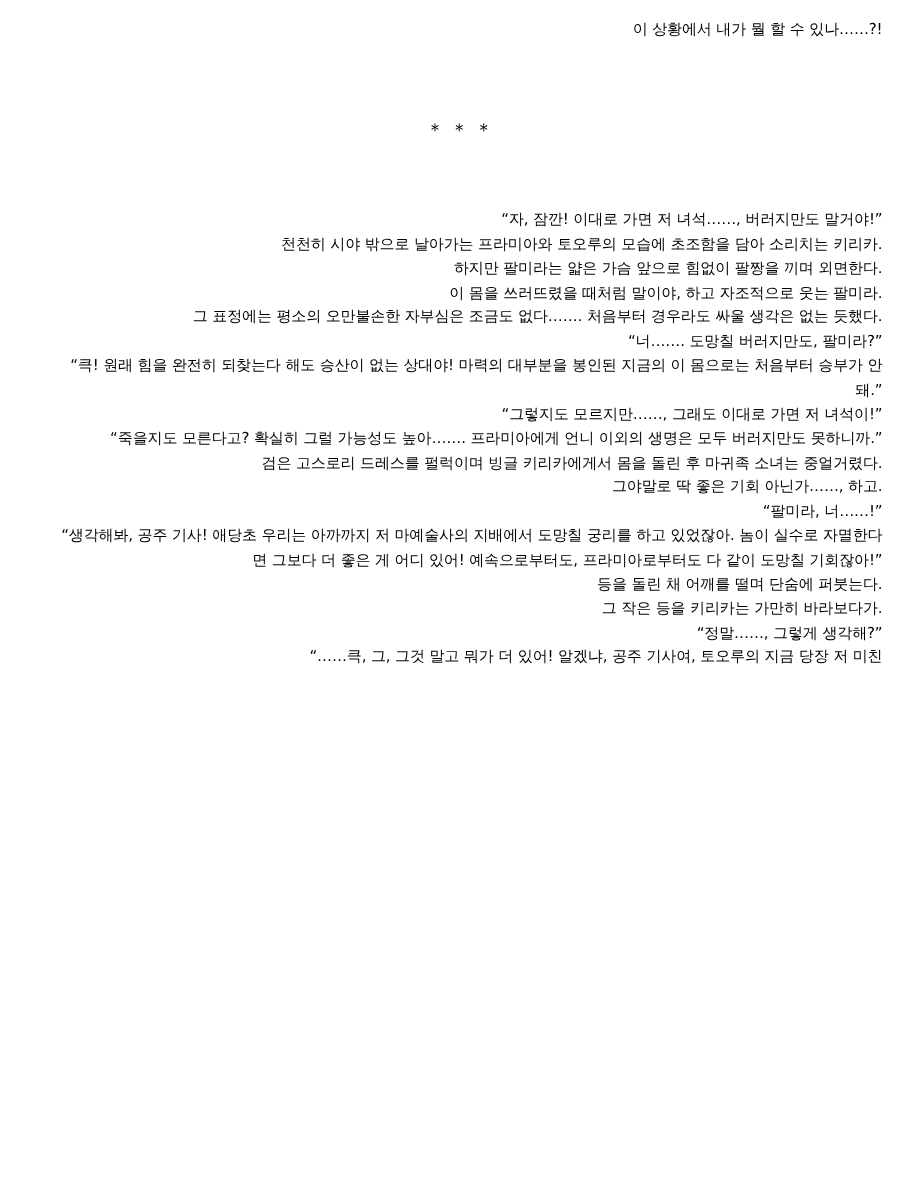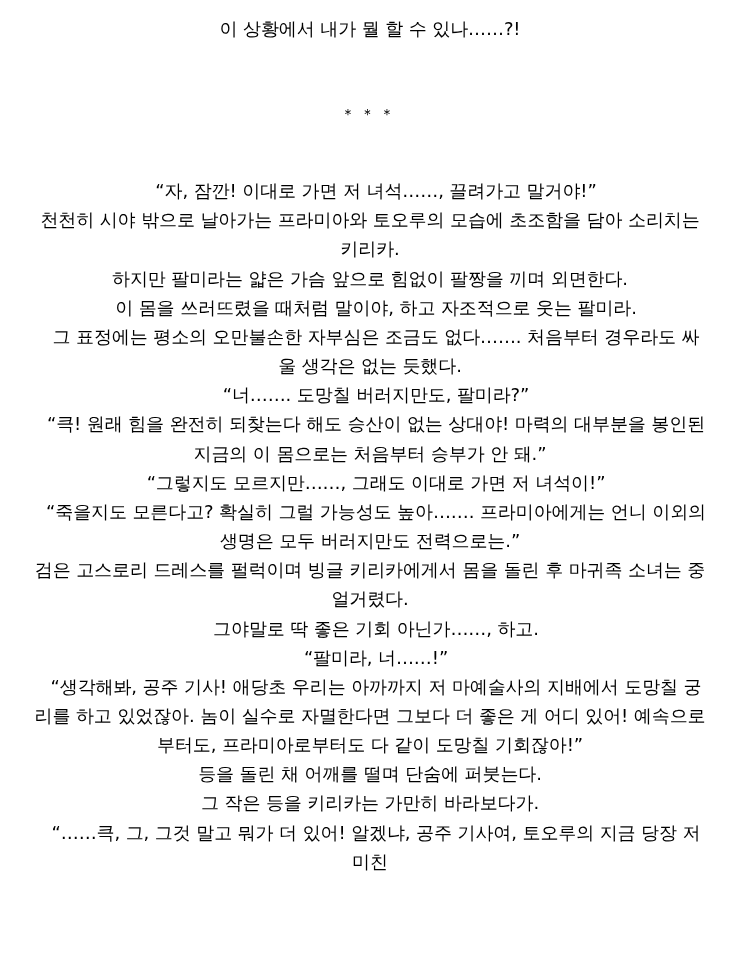--- a/index.html
+++ b/index.html
@@ -16,23 +16,23 @@
   }
   .page {
     position: relative;
     width: 736px;
     height: 953px;
     box-sizing: border-box;
     padding: 14px 30px 0 34px;
     overflow: hidden;
   }
   .para {
-    font-size: 18px;
+    font-size: 12px;
     line-height: 1.62;
-    text-align: center;
+    text-align: right;
     margin: 0;
     letter-spacing: -0.1px;
     word-break: break-all;
   }
   .indent {
     text-indent: 12px;
   }
   .gap-lg {
     height: 62px;
   }
@@ -53,31 +53,32 @@
 
   <p class="para">이 상황에서 내가 뭘 할 수 있나……?!</p>
 
   <div class="gap-lg"></div>
 
   <p class="divider">＊＊＊</p>
 
   <div class="gap-md"></div>
 
   <div>
-    <p class="para indent">“자, 잠깐! 이대로 가면 저 녀석……, 끌려가고 말거야!”</p>
+    <p class="para indent">“자, 잠깐! 이대로 가면 저 녀석……, 버러지만도 말거야!”</p>
     <p class="para">천천히 시야 밖으로 날아가는 프라미아와 토오루의 모습에 초조함을 담아 소리치는 키리카.</p>
     <p class="para">하지만 팔미라는 얇은 가슴 앞으로 힘없이 팔짱을 끼며 외면한다.</p>
     <p class="para indent">이 몸을 쓰러뜨렸을 때처럼 말이야, 하고 자조적으로 웃는 팔미라.</p>
     <p class="para indent">그 표정에는 평소의 오만불손한 자부심은 조금도 없다……. 처음부터 경우라도 싸울 생각은 없는 듯했다.</p>
     <p class="para indent">“너……. 도망칠 버러지만도, 팔미라?”</p>
     <p class="para indent">“큭! 원래 힘을 완전히 되찾는다 해도 승산이 없는 상대야! 마력의 대부분을 봉인된 지금의 이 몸으로는 처음부터 승부가 안 돼.”</p>
     <p class="para indent">“그렇지도 모르지만……, 그래도 이대로 가면 저 녀석이!”</p>
-    <p class="para indent">“죽을지도 모른다고? 확실히 그럴 가능성도 높아……. 프라미아에게는 언니 이외의 생명은 모두 버러지만도 전력으로는.”</p>
+    <p class="para indent">“죽을지도 모른다고? 확실히 그럴 가능성도 높아……. 프라미아에게 언니 이외의 생명은 모두 버러지만도 못하니까.”</p>
     <p class="para">검은 고스로리 드레스를 펄럭이며 빙글 키리카에게서 몸을 돌린 후 마귀족 소녀는 중얼거렸다.</p>
     <p class="para indent">그야말로 딱 좋은 기회 아닌가……, 하고.</p>
     <p class="para indent">“팔미라, 너……!”</p>
     <p class="para indent">“생각해봐, 공주 기사! 애당초 우리는 아까까지 저 마예술사의 지배에서 도망칠 궁리를 하고 있었잖아. 놈이 실수로 자멸한다면 그보다 더 좋은 게 어디 있어! 예속으로부터도, 프라미아로부터도 다 같이 도망칠 기회잖아!”</p>
     <p class="para">등을 돌린 채 어깨를 떨며 단숨에 퍼붓는다.</p>
     <p class="para">그 작은 등을 키리카는 가만히 바라보다가.</p>
+    <p class="para indent">“정말……, 그렇게 생각해?”</p>
     <p class="para indent">“……큭, 그, 그것 말고 뭐가 더 있어! 알겠냐, 공주 기사여, 토오루의 지금 당장 저 미친</p>
   </div>
 
 </div>
 
 </body></html>

